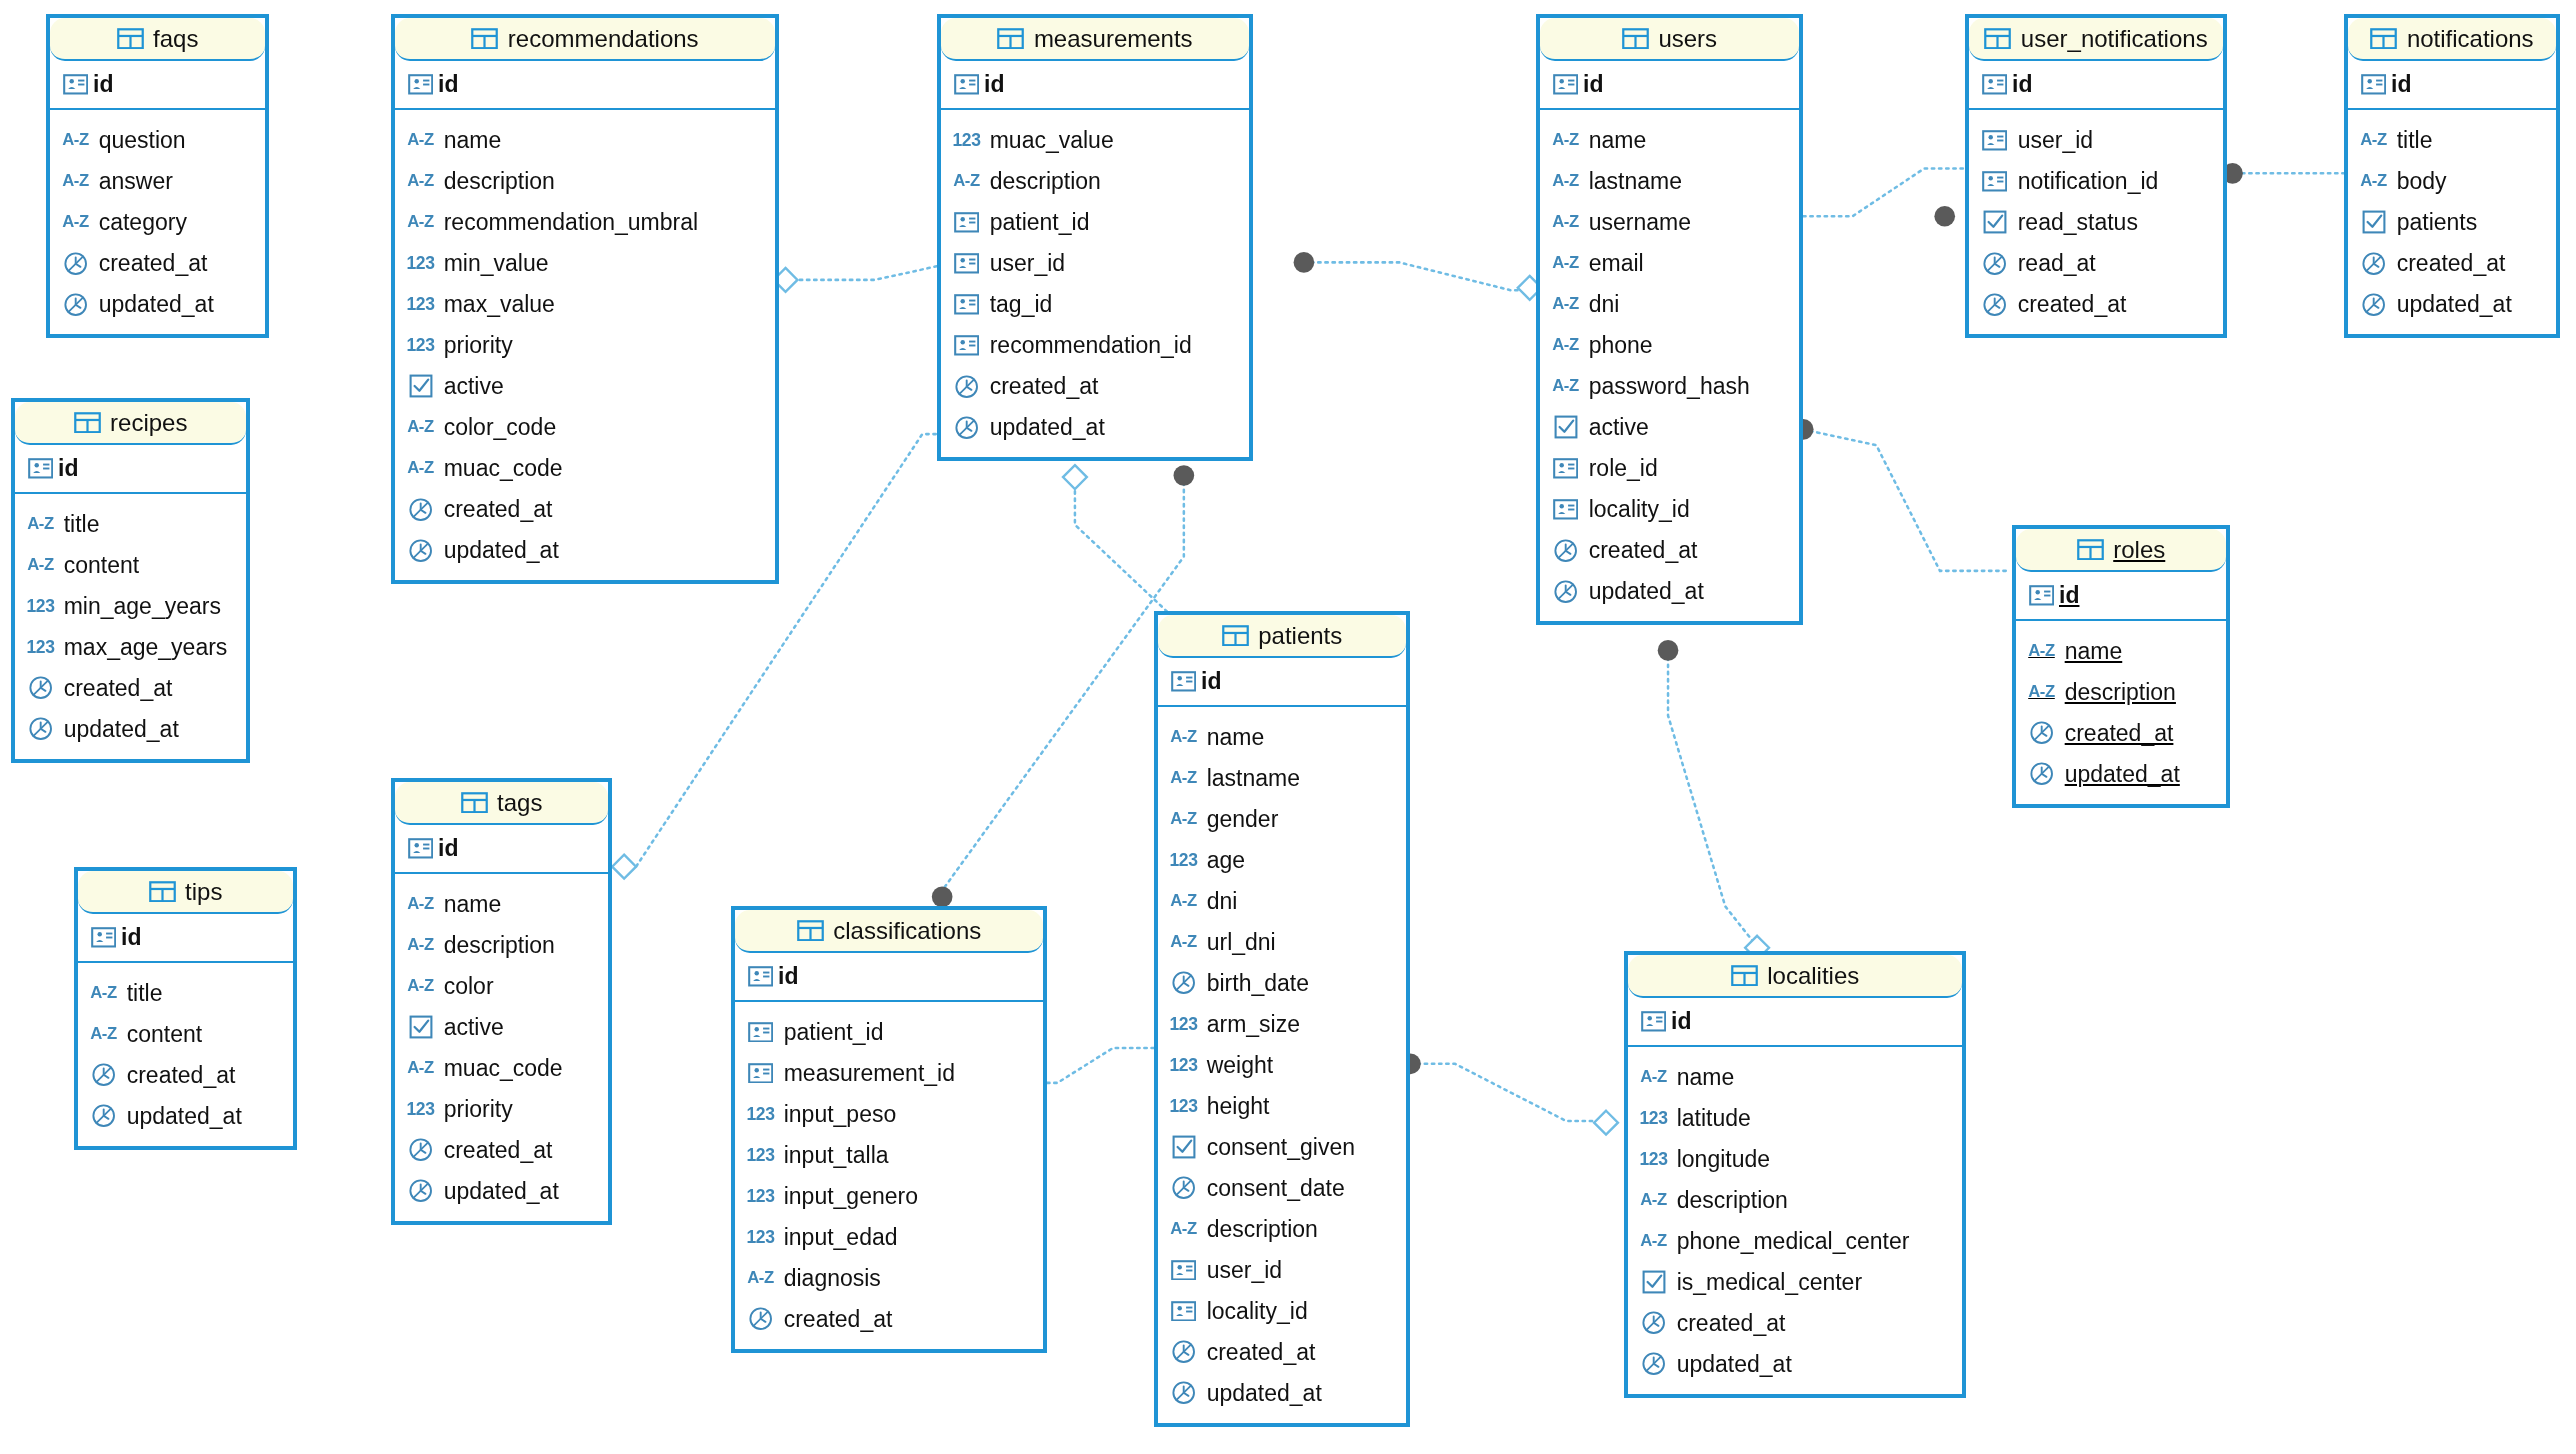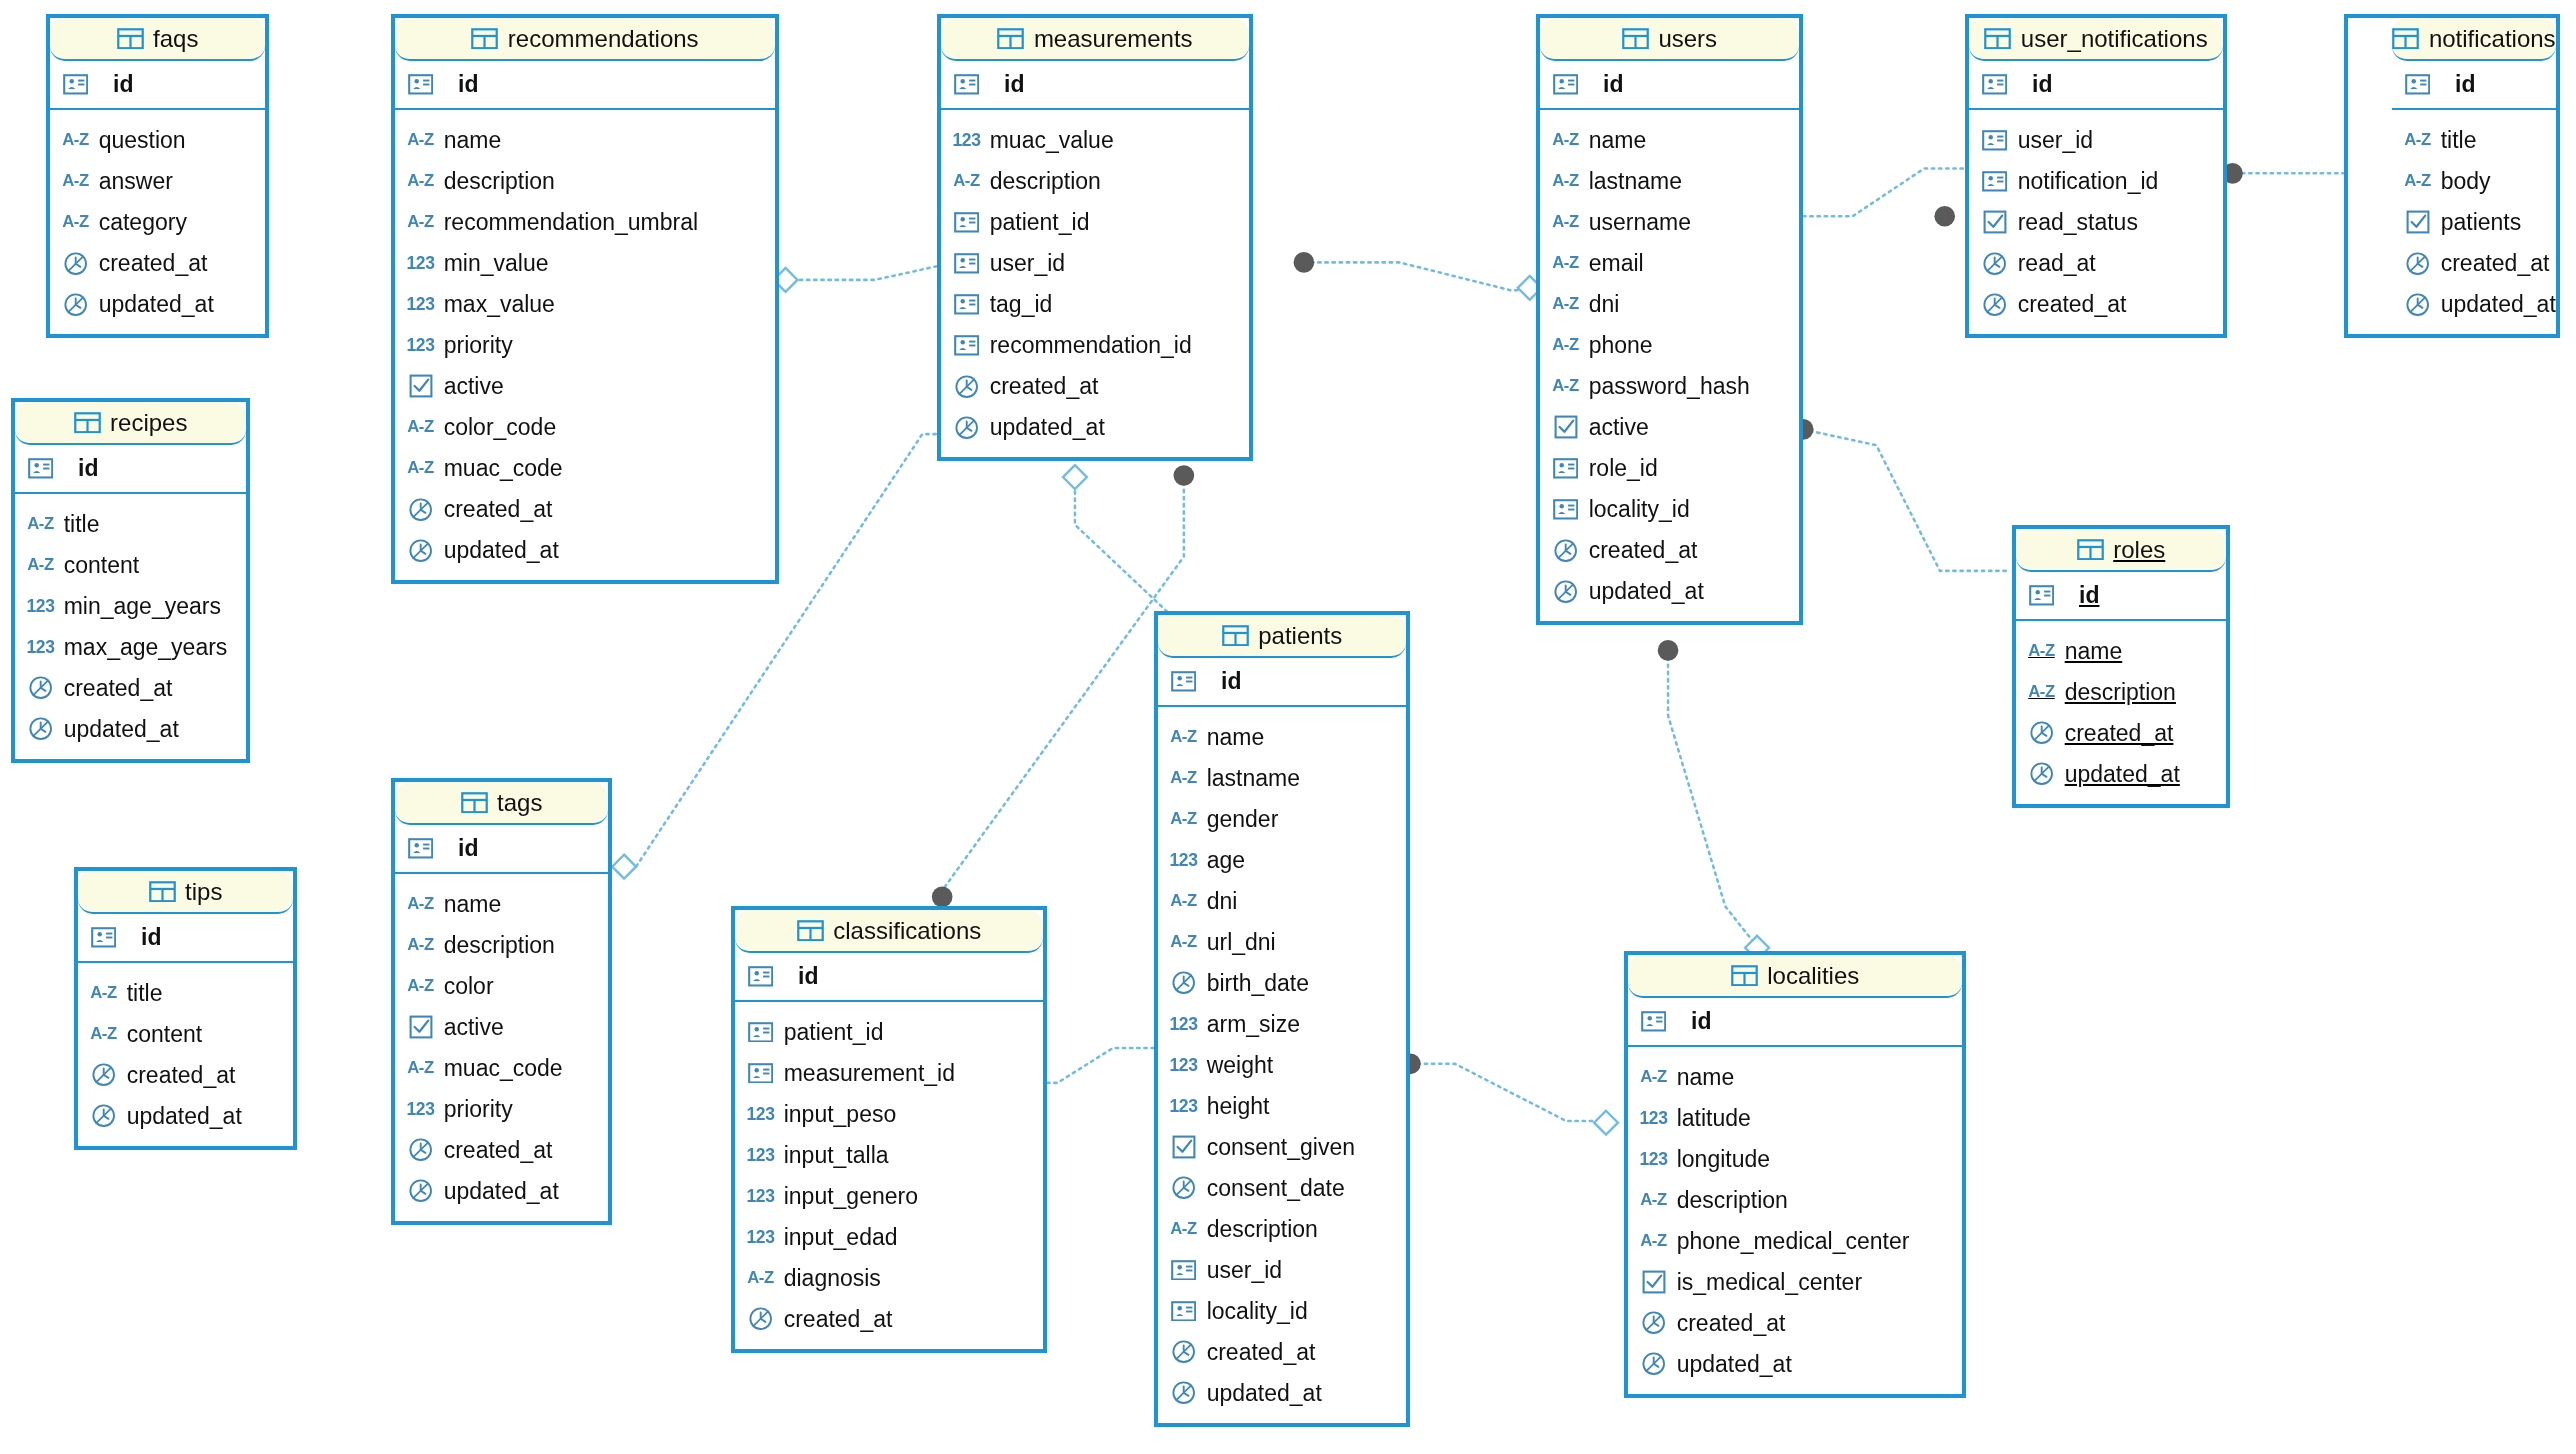--- a/index.html
+++ b/index.html
@@ -46,21 +46,21 @@
     line-height: 1;
     white-space: nowrap;
   }
   .pk-row {
     border-bottom: 2.4px solid #1F94D5;
     box-sizing: border-box;
     height: 49px;
     display: flex;
     align-items: center;
     padding-left: 11px;
-    gap: 23px;
+    gap: 3px;
   }
   .pk-row .col-label {
     font-weight: bold;
     font-size: 23px;
     color: #111111;
   }
   .cols {
     padding: 9.5px 0 9.5px 0;
     text-align: center;
   }
@@ -1099,21 +1099,21 @@
             <svg width="25.4" height="25.4" viewBox="0 0 32 32">
     <ellipse cx="16" cy="16" rx="13" ry="13" fill="none" stroke="#3E87B8" stroke-width="2.4"></ellipse>
     <path d="M16 8 L16 16 L22 20" fill="none" stroke="#3E87B8" stroke-width="2.4" stroke-linecap="round"></path>
     <line x1="6" y1="26" x2="26" y2="6" stroke="#3E87B8" stroke-width="2.2"></line>
   </svg>
           </span>
           <span class="col-label">created_at</span>
         </div>
       </div>
     </div>
-    <div class="table-box" style="left: 2344px; top: 14.3px; width: 216px; padding-left: 44px;">
+    <div class="table-box" style="left: 2344px; top: 14.3px; width: 216px;">
       <div class="tbl-header">
         <span class="hdr-icon"><svg width="27" height="21.5" viewBox="0 0 34 27">
     <rect x="1.6" y="1.6" width="30.8" height="23.8" fill="none" stroke="#1F94D5" stroke-width="2.8"></rect>
     <line x1="1.6" y1="10" x2="32.4" y2="10" stroke="#1F94D5" stroke-width="2.8"></line>
     <line x1="17" y1="10" x2="17" y2="25.4" stroke="#1F94D5" stroke-width="2.8"></line>
   </svg></span>
         <span class="tbl-title">notifications</span>
       </div>
       <div class="pk-row">
         <span class="ic">

